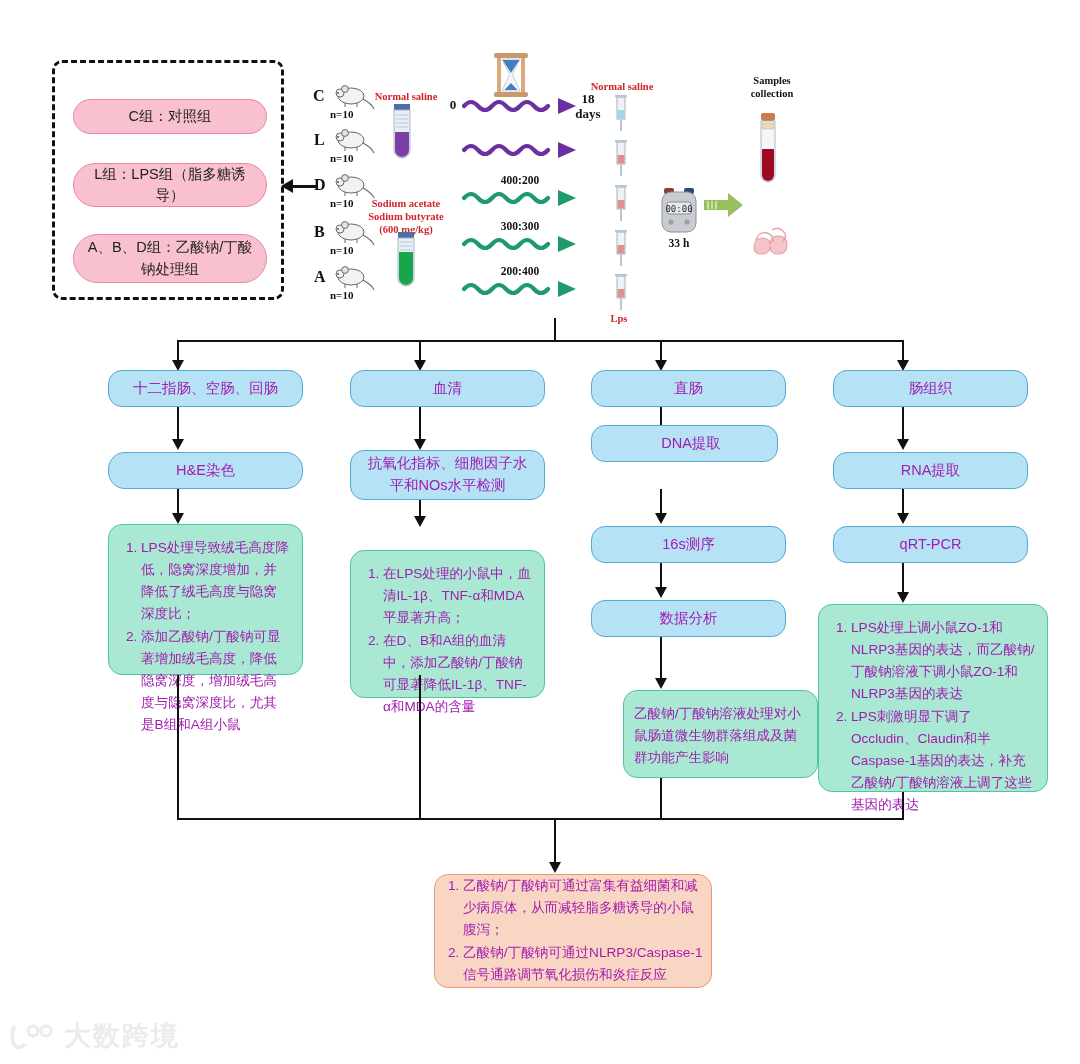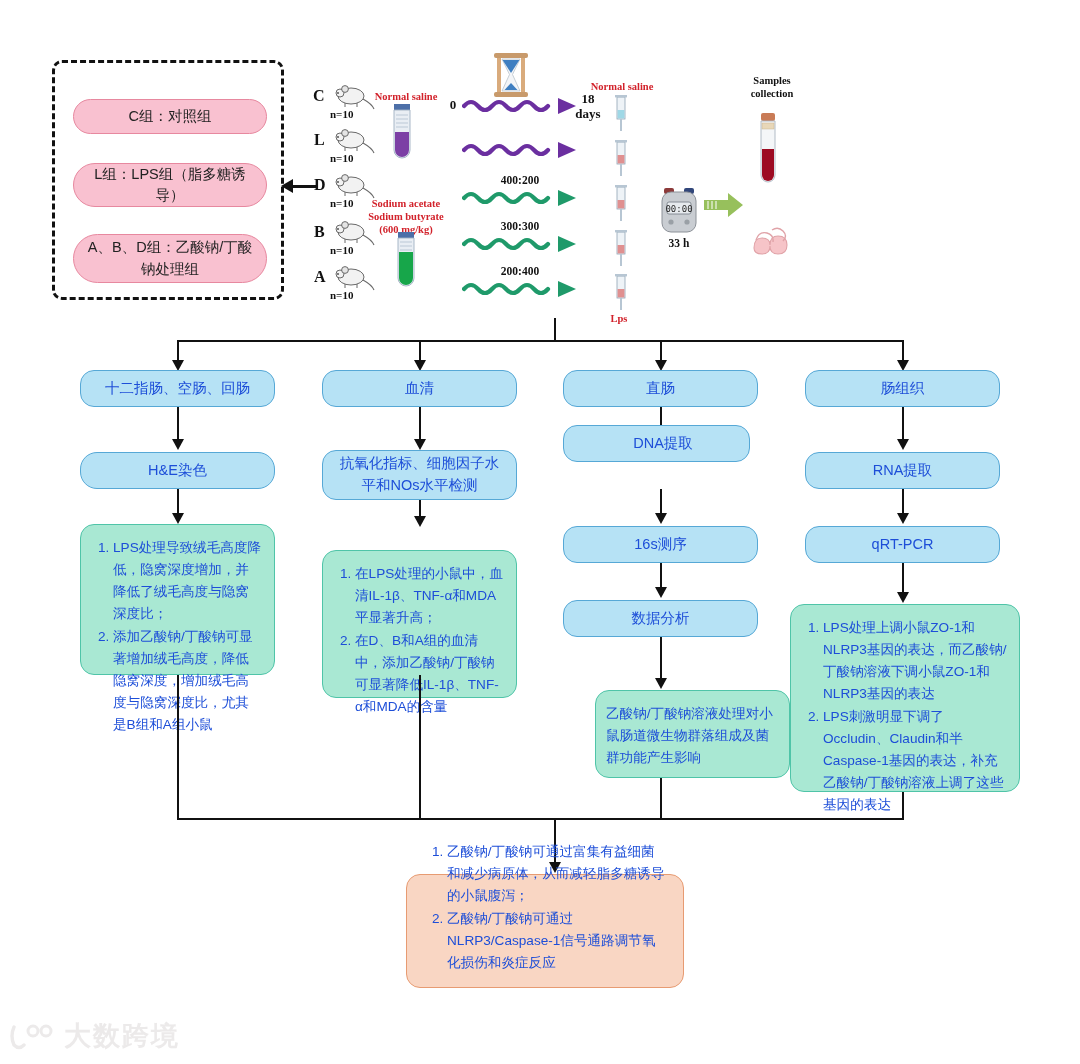--- a/index.html
+++ b/index.html
@@ -37,42 +37,43 @@
     padding:4px 12px;
   }
 
   
   .fbox{
     border-radius:14px;
     display:flex;align-items:center;justify-content:center;
     text-align:center;
     font-size:14.5px;
     line-height:1.5;
-    color:#1d4ed8;
+    color:#a21caf;
     padding:5px 10px;
+    margin-left:28px;
   }
   .fbox.blue{
     background:#b6e2f5;
     border:1.4px solid #56a8d6;
   }
   .fbox.green{
     background:#a9e8d3;
     border:1.4px solid #4fc4a8;
     align-items:flex-start;
     justify-content:flex-start;
     text-align:left;
     padding:12px 12px 12px 10px;
   }
   .fbox.peach{
     background:#f9d6c3;
     border:1.4px solid #e79b72;
-    align-items:flex-end;
+    align-items:center;
     justify-content:flex-start;
     text-align:left;
-    padding:12px 18px;
+    padding:12px 6px;
   }
 
   
   .fbox ol{
     margin:0;
     padding-left:22px;
     font-size:13.6px;
     line-height:1.62;
   }
   .fbox ol li{margin-bottom:1px;}

